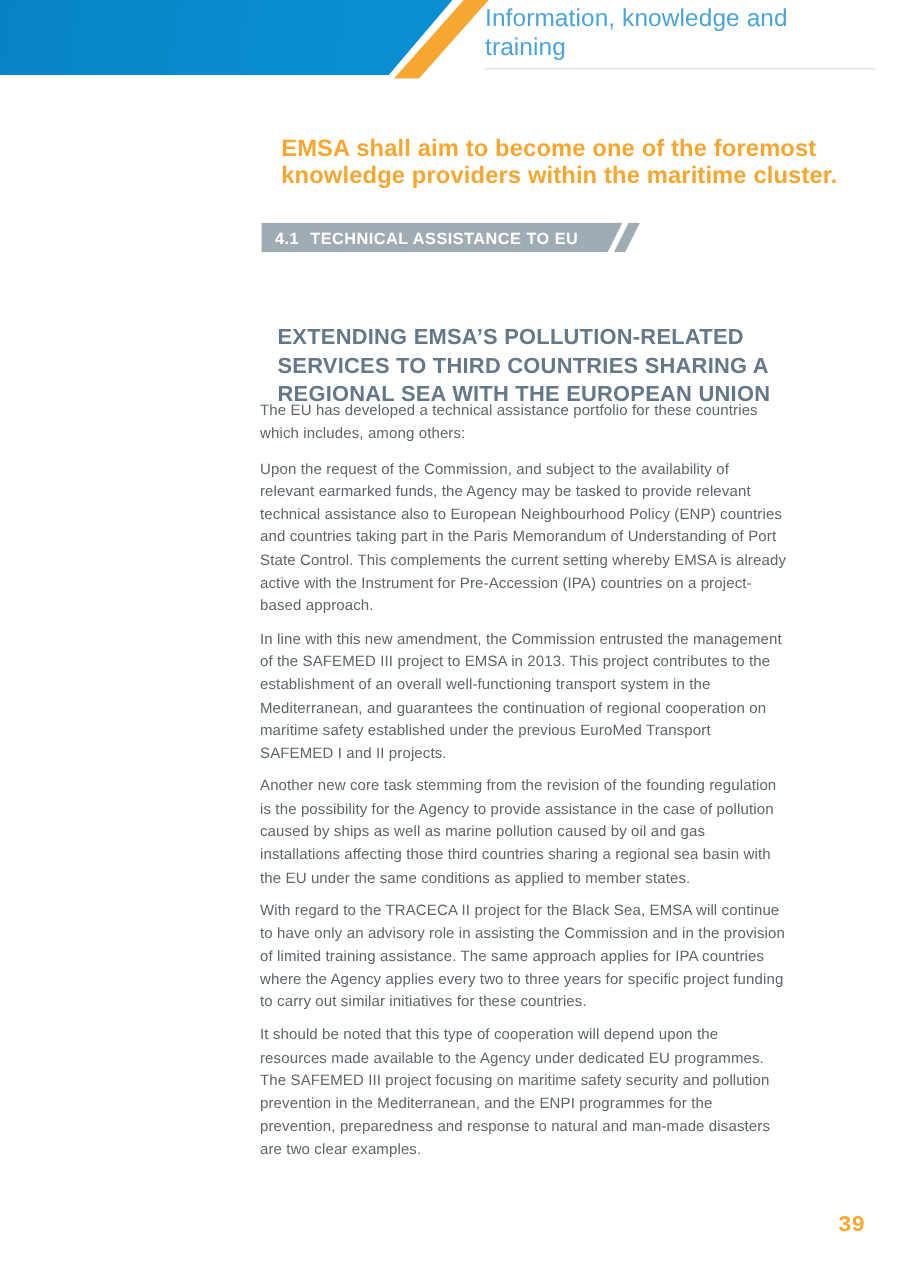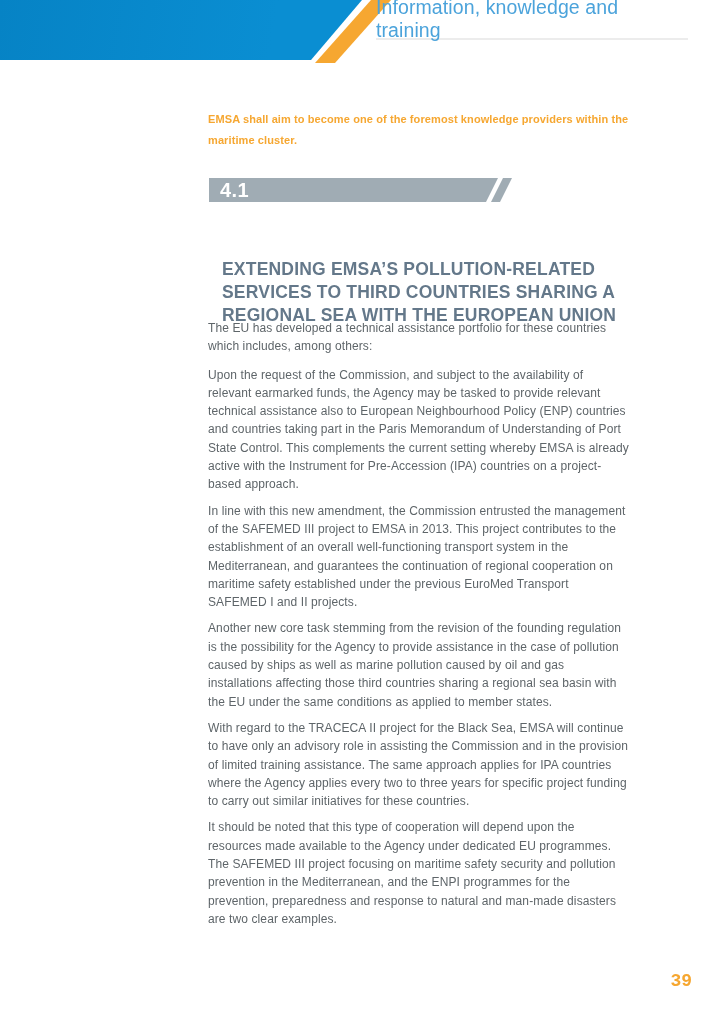--- a/index.html
+++ b/index.html
@@ -15,38 +15,38 @@
     position:absolute; left:0; top:0; width:362px; height:60px;
     background:linear-gradient(100deg, var(--band-blue-dark) 0%, var(--band-blue) 75%);
     clip-path:polygon(0 0, 362px 0, 311px 60px, 0 60px);
   }
   .hdr-slash {
     position:absolute; left:315px; top:0; width:76px; height:63px;
     background:var(--accent-orange);
     clip-path:polygon(56px 0, 76px 0, 20px 63px, 0 63px);
   }
   .hdr-right {
-    position:absolute; left:376px; top:0; width:312px; height:40px;
+    position:absolute; left:388px; top:0; width:312px; height:56px;
     border-bottom:2px solid var(--rule-gray);
     display:flex; align-items:center; justify-content:flex-end;
     padding-right:12px; box-sizing:border-box;
   }
   .hdr-title { color:var(--header-blue); font-size:19.5px; letter-spacing:0.1px; }
 
   
   .quote {
-    position:absolute; left:208px; top:109px; width:452px;
+    position:absolute; left:225px; top:109px; width:452px;
     color:var(--accent-orange); font-weight:bold;
-    font-size:11px; line-height:21px; letter-spacing:0.1px;
+    font-size:19px; line-height:21px; letter-spacing:0.1px;
   }
 
   
   .banner {
     position:absolute; height:24px;
-    color:#ffffff; font-weight:bold; font-size:20px; letter-spacing:0.4px;
+    color:#ffffff; font-weight:bold; font-size:13px; letter-spacing:0.4px;
     white-space:nowrap;
   }
   .banner .main {
     position:absolute; left:0; top:0; right:0; bottom:0;
     background:var(--banner-gray);
     clip-path:polygon(0 0, 100% 0, calc(100% - 12px) 100%, 0 100%);
     display:flex; align-items:center; padding-left:11px; box-sizing:border-box;
   }
   .banner .tip {
     position:absolute; top:0; left:calc(100% - 7px); width:22px; height:24px;
@@ -93,20 +93,21 @@
     <div class="hdr-right">
       <span class="hdr-title">Information, knowledge and training</span>
     </div>
   </div>
 
   <div class="quote">EMSA shall aim to become one of the foremost knowledge providers within the maritime cluster.</div>
 
   <div class="banner banner1">
     <div class="main">
       <span class="num">4.1</span>
+      <span>TECHNICAL ASSISTANCE TO EU</span>
     </div>
     <div class="tip"></div>
   </div>
 
   <h1 class="heading" style="margin:14px;">EXTENDING EMSA’S POLLUTION-RELATED SERVICES TO THIRD COUNTRIES SHARING A REGIONAL SEA WITH THE EUROPEAN UNION</h1>
 
   <div class="body">
     <p>The EU has developed a technical assistance portfolio for these countries which includes, among others:</p>
 
     <ul>

